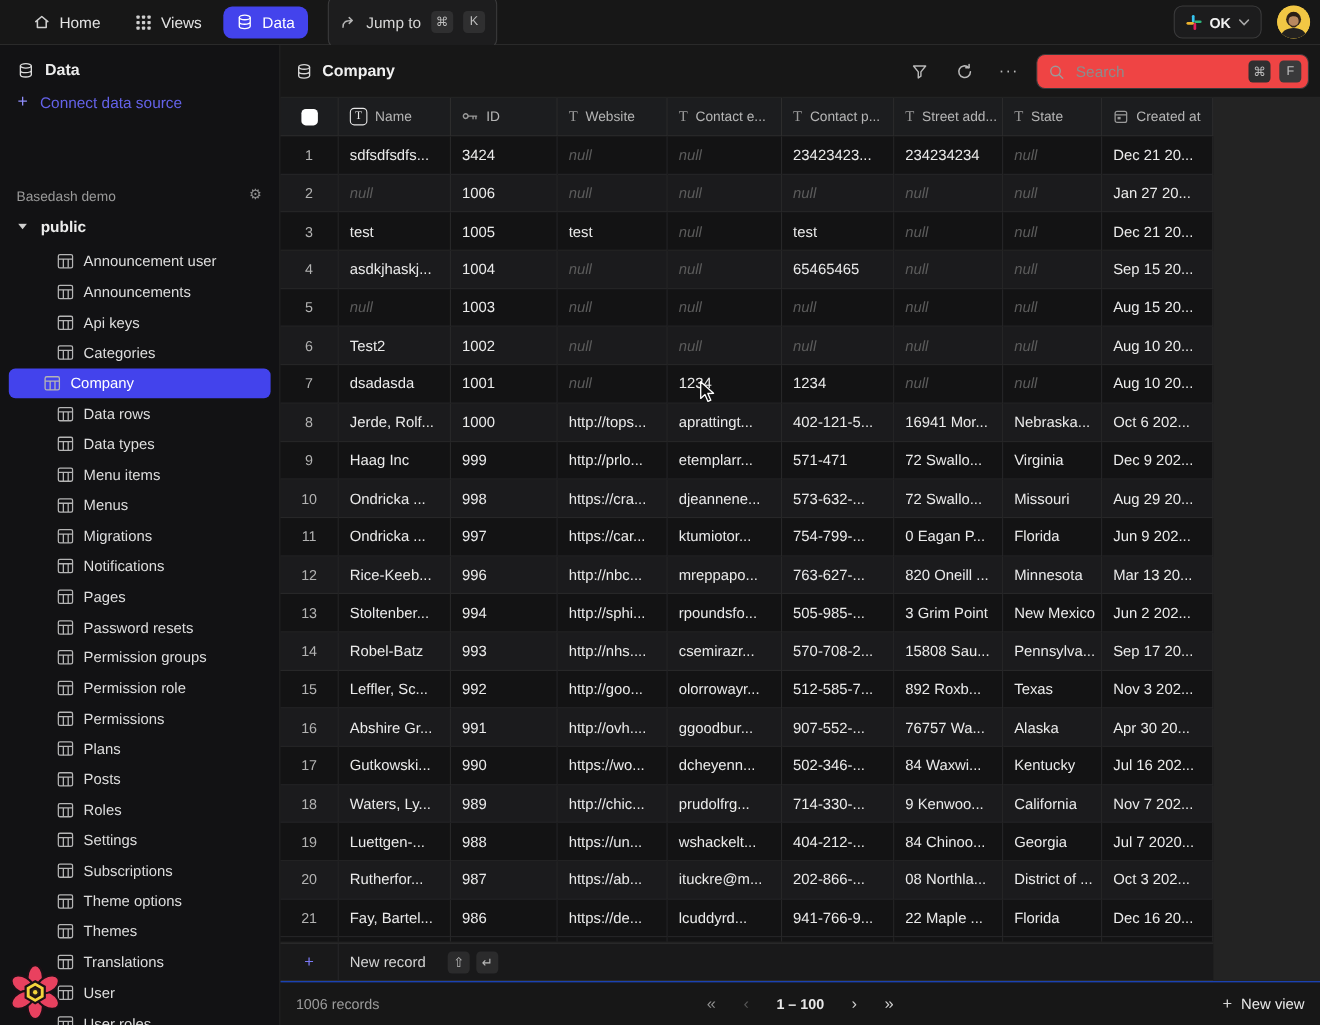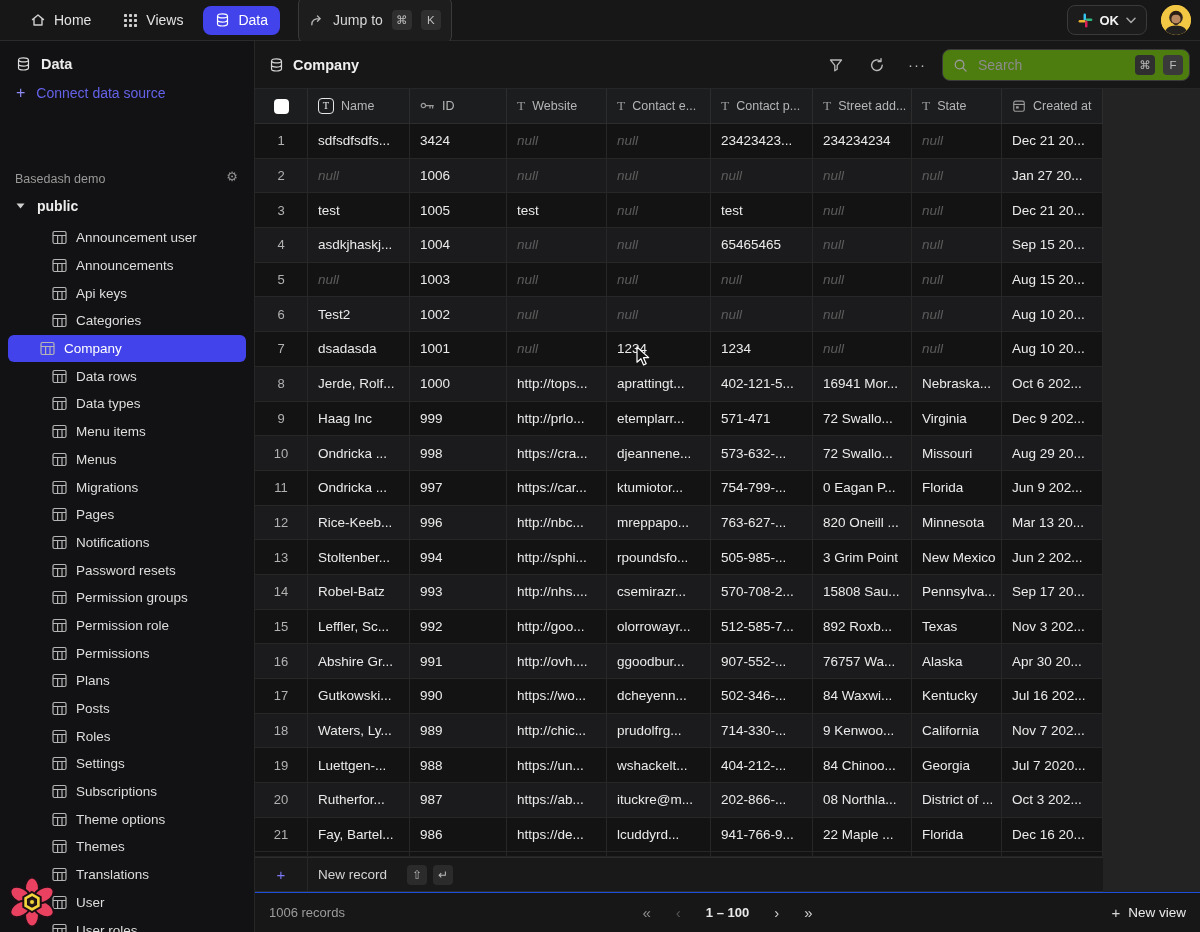--- a/index.html
+++ b/index.html
@@ -44,21 +44,21 @@
   
   .main{position:absolute;left:255px;top:41px;width:945px;height:891px;background:#232323;}
   .main-header{position:absolute;top:0;left:0;width:945px;height:48px;background:#171717;
                border-bottom:1px solid #262626;}
   .main-title{position:absolute;left:14px;top:0;height:47px;display:flex;align-items:center;gap:9px;
               font-size:14.5px;font-weight:700;color:#f0f0f0;}
   .icon-btn{position:absolute;top:15px;width:18px;height:18px;display:flex;align-items:center;
             justify-content:center;color:#b9b9b9;}
   .more-glyph{font-size:15px;letter-spacing:1px;color:#b9b9b9;line-height:10px;}
   .searchbox{position:absolute;left:687px;top:8px;width:248px;height:32px;border:1px solid #3a3a3b;
-             border-radius:8px;background:#4d7c0f;display:flex;align-items:center;gap:8px;padding:0 6px 0 10px;}
+             border-radius:8px;background:#ef4444;display:flex;align-items:center;gap:8px;padding:0 6px 0 10px;}
   .searchbox input{flex:1;background:transparent;border:0;outline:0;color:#e6e6e6;font-size:14px;
                    font-family:"Liberation Sans",sans-serif;min-width:0;}
   .searchbox input::placeholder{color:#8c8c8c;}
 
   
   .table{position:absolute;left:0;top:48px;width:848px;}
   .trow{display:grid;grid-template-columns:53px 102px 97px 100px 104px 102px 99px 90px 101px;}
   .th{height:35px;background:#1c1d1f;border-bottom:1px solid #2d2d2d;border-right:1px solid #2d2d2d;
       display:flex;align-items:center;gap:7px;padding-left:10px;font-size:12.5px;color:#b5b5b5;
       white-space:nowrap;overflow:hidden;}
@@ -264,28 +264,28 @@
             <rect x="1" y="1.5" width="13" height="12" rx="1.5" fill="none" stroke="#b5b5b5" stroke-width="1.2"></rect>
             <path d="M1 5.5h13M5.6 5.5v8M10 5.5v8" stroke="#b5b5b5" stroke-width="1.2"></path>
           </svg>
     <span>Migrations</span>
   </div>
         <div class="side-item">
     <svg class="tbl-ic" width="15" height="15" viewBox="0 0 15 15">
             <rect x="1" y="1.5" width="13" height="12" rx="1.5" fill="none" stroke="#b5b5b5" stroke-width="1.2"></rect>
             <path d="M1 5.5h13M5.6 5.5v8M10 5.5v8" stroke="#b5b5b5" stroke-width="1.2"></path>
           </svg>
+    <span>Notifications</span>
+  </div>
+        <div class="side-item">
+    <svg class="tbl-ic" width="15" height="15" viewBox="0 0 15 15">
+            <rect x="1" y="1.5" width="13" height="12" rx="1.5" fill="none" stroke="#b5b5b5" stroke-width="1.2"></rect>
+            <path d="M1 5.5h13M5.6 5.5v8M10 5.5v8" stroke="#b5b5b5" stroke-width="1.2"></path>
+          </svg>
     <span>Pages</span>
-  </div>
-        <div class="side-item">
-    <svg class="tbl-ic" width="15" height="15" viewBox="0 0 15 15">
-            <rect x="1" y="1.5" width="13" height="12" rx="1.5" fill="none" stroke="#b5b5b5" stroke-width="1.2"></rect>
-            <path d="M1 5.5h13M5.6 5.5v8M10 5.5v8" stroke="#b5b5b5" stroke-width="1.2"></path>
-          </svg>
-    <span>Notifications</span>
   </div>
         <div class="side-item">
     <svg class="tbl-ic" width="15" height="15" viewBox="0 0 15 15">
             <rect x="1" y="1.5" width="13" height="12" rx="1.5" fill="none" stroke="#b5b5b5" stroke-width="1.2"></rect>
             <path d="M1 5.5h13M5.6 5.5v8M10 5.5v8" stroke="#b5b5b5" stroke-width="1.2"></path>
           </svg>
     <span>Password resets</span>
   </div>
         <div class="side-item">
     <svg class="tbl-ic" width="15" height="15" viewBox="0 0 15 15">

